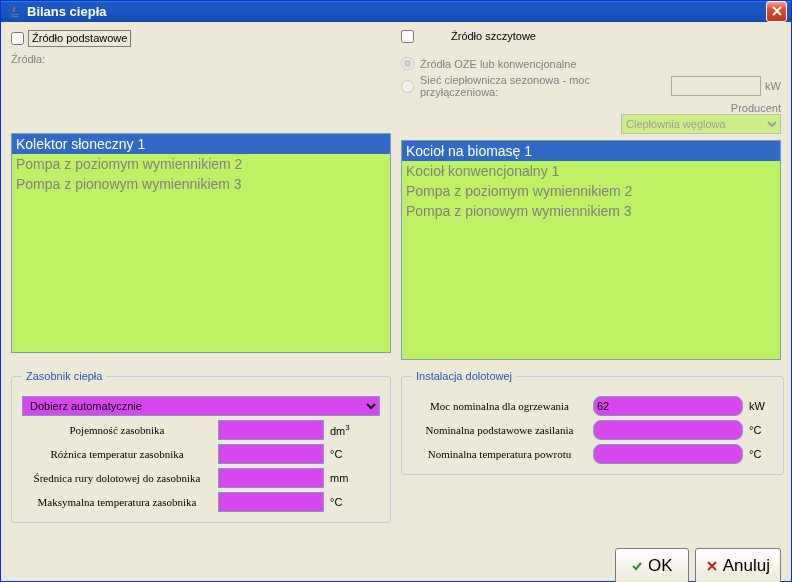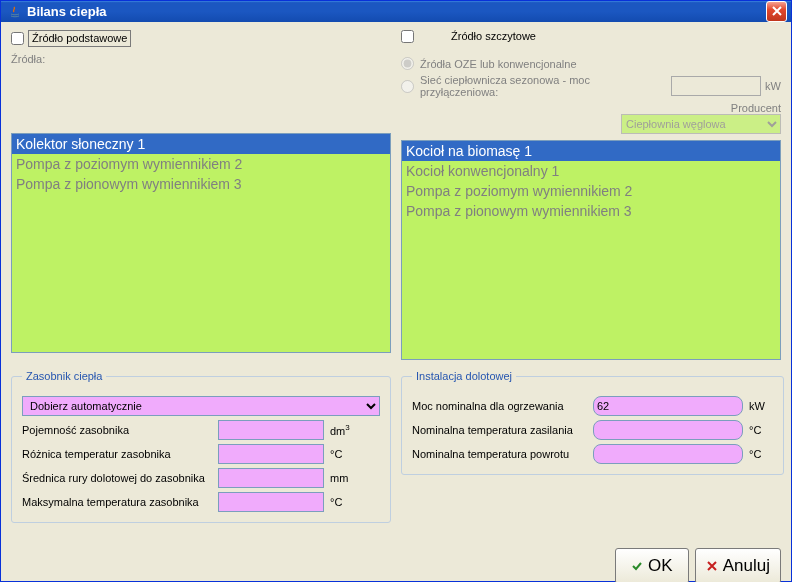--- a/index.html
+++ b/index.html
@@ -143,26 +143,27 @@
     padding: 0 4px;
     font-size: 11px;
   }
   .fld-row {
     display: flex;
     align-items: center;
     margin: 4px 0;
   }
   .fld-row .lbl {
     flex: 0 0 auto;
-    text-align: left;
+    text-align: center;
+    font-family: Liberation Serif, serif;
   }
   .fld-row input[type="text"], .fld-row select {
     height: 20px;
     border: 1px solid #7b9ebd;
-    background: #f0abfc;
+    background: #d946ef;
     font-family: inherit;
     font-size: 11px;
     padding: 1px 3px;
   }
   .fld-row select {
     flex: 1;
   }
   .left-group .fld-row .lbl { width: 190px; margin-right: 6px; }
   .left-group .fld-row input[type="text"] { width: 106px; }
   .left-group .fld-row .unit { width: 30px; margin-left: 6px; text-align: left; }
@@ -301,21 +302,21 @@
 
       <div class="col">
         <fieldset class="group right-group">
           <legend>Instalacja dolotowej</legend>
           <div class="fld-row">
             <span class="lbl">Moc nominalna dla ogrzewania</span>
             <input type="text" value="62" style="">
             <span class="unit">kW</span>
           </div>
           <div class="fld-row">
-            <span class="lbl">Nominalna temperatura zasilania</span>
+            <span class="lbl">Nominalna podstawowe zasilania</span>
             <input type="text" value="" style="">
             <span class="unit">°C</span>
           </div>
           <div class="fld-row">
             <span class="lbl">Nominalna temperatura powrotu</span>
             <input type="text" value="" style="">
             <span class="unit">°C</span>
           </div>
         </fieldset>
       </div>

